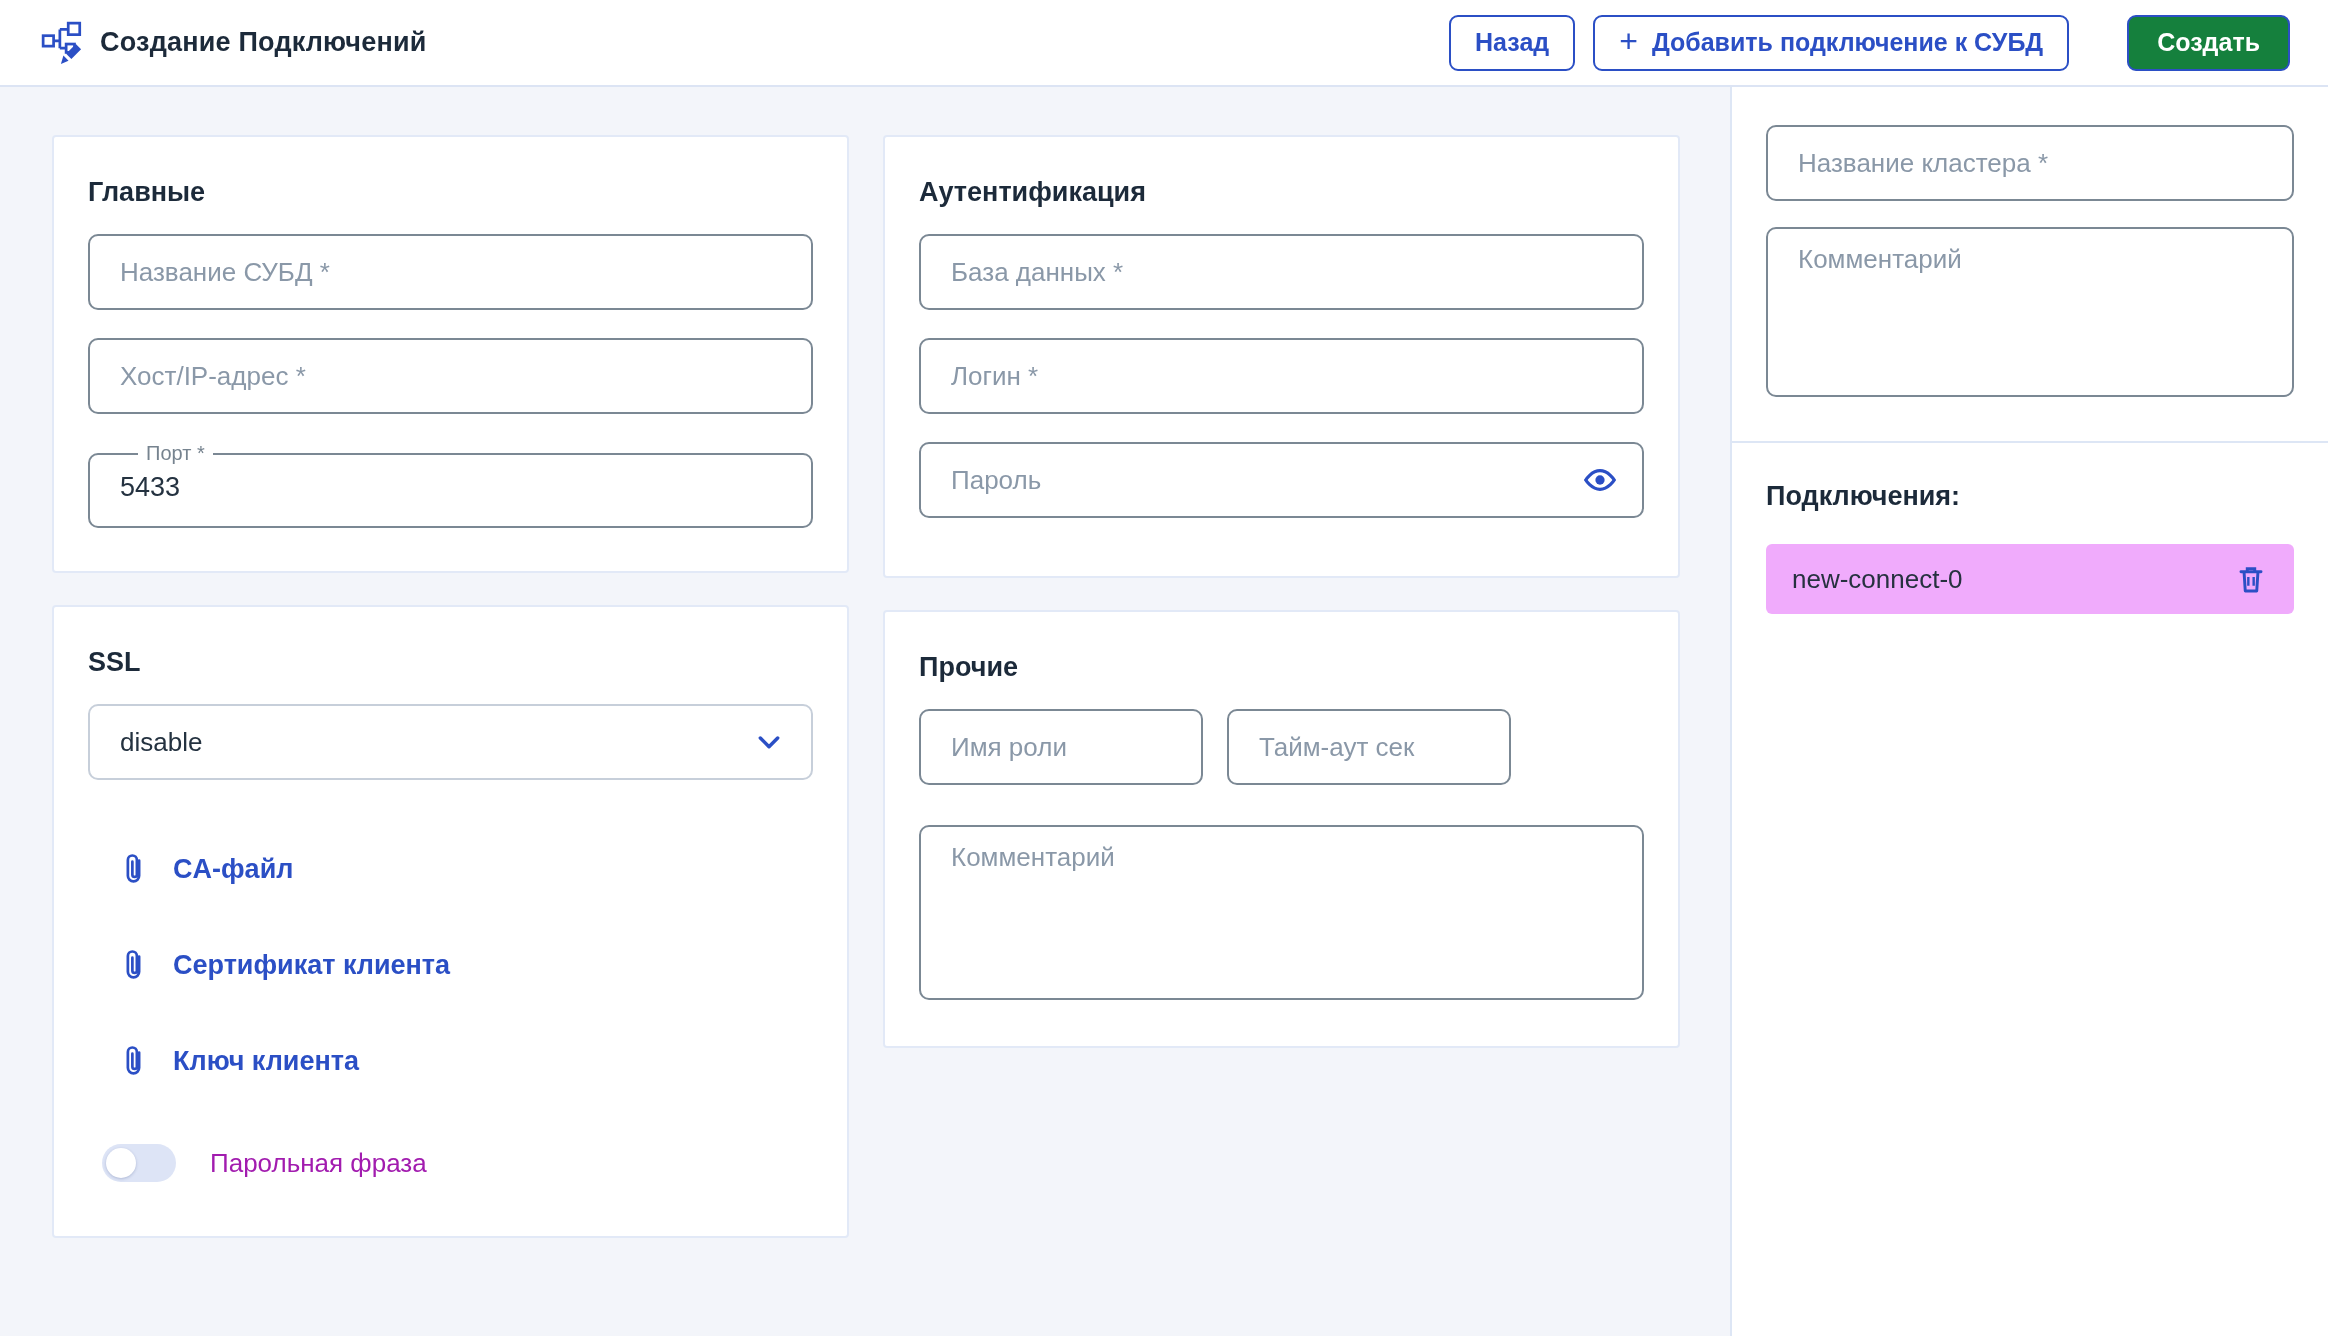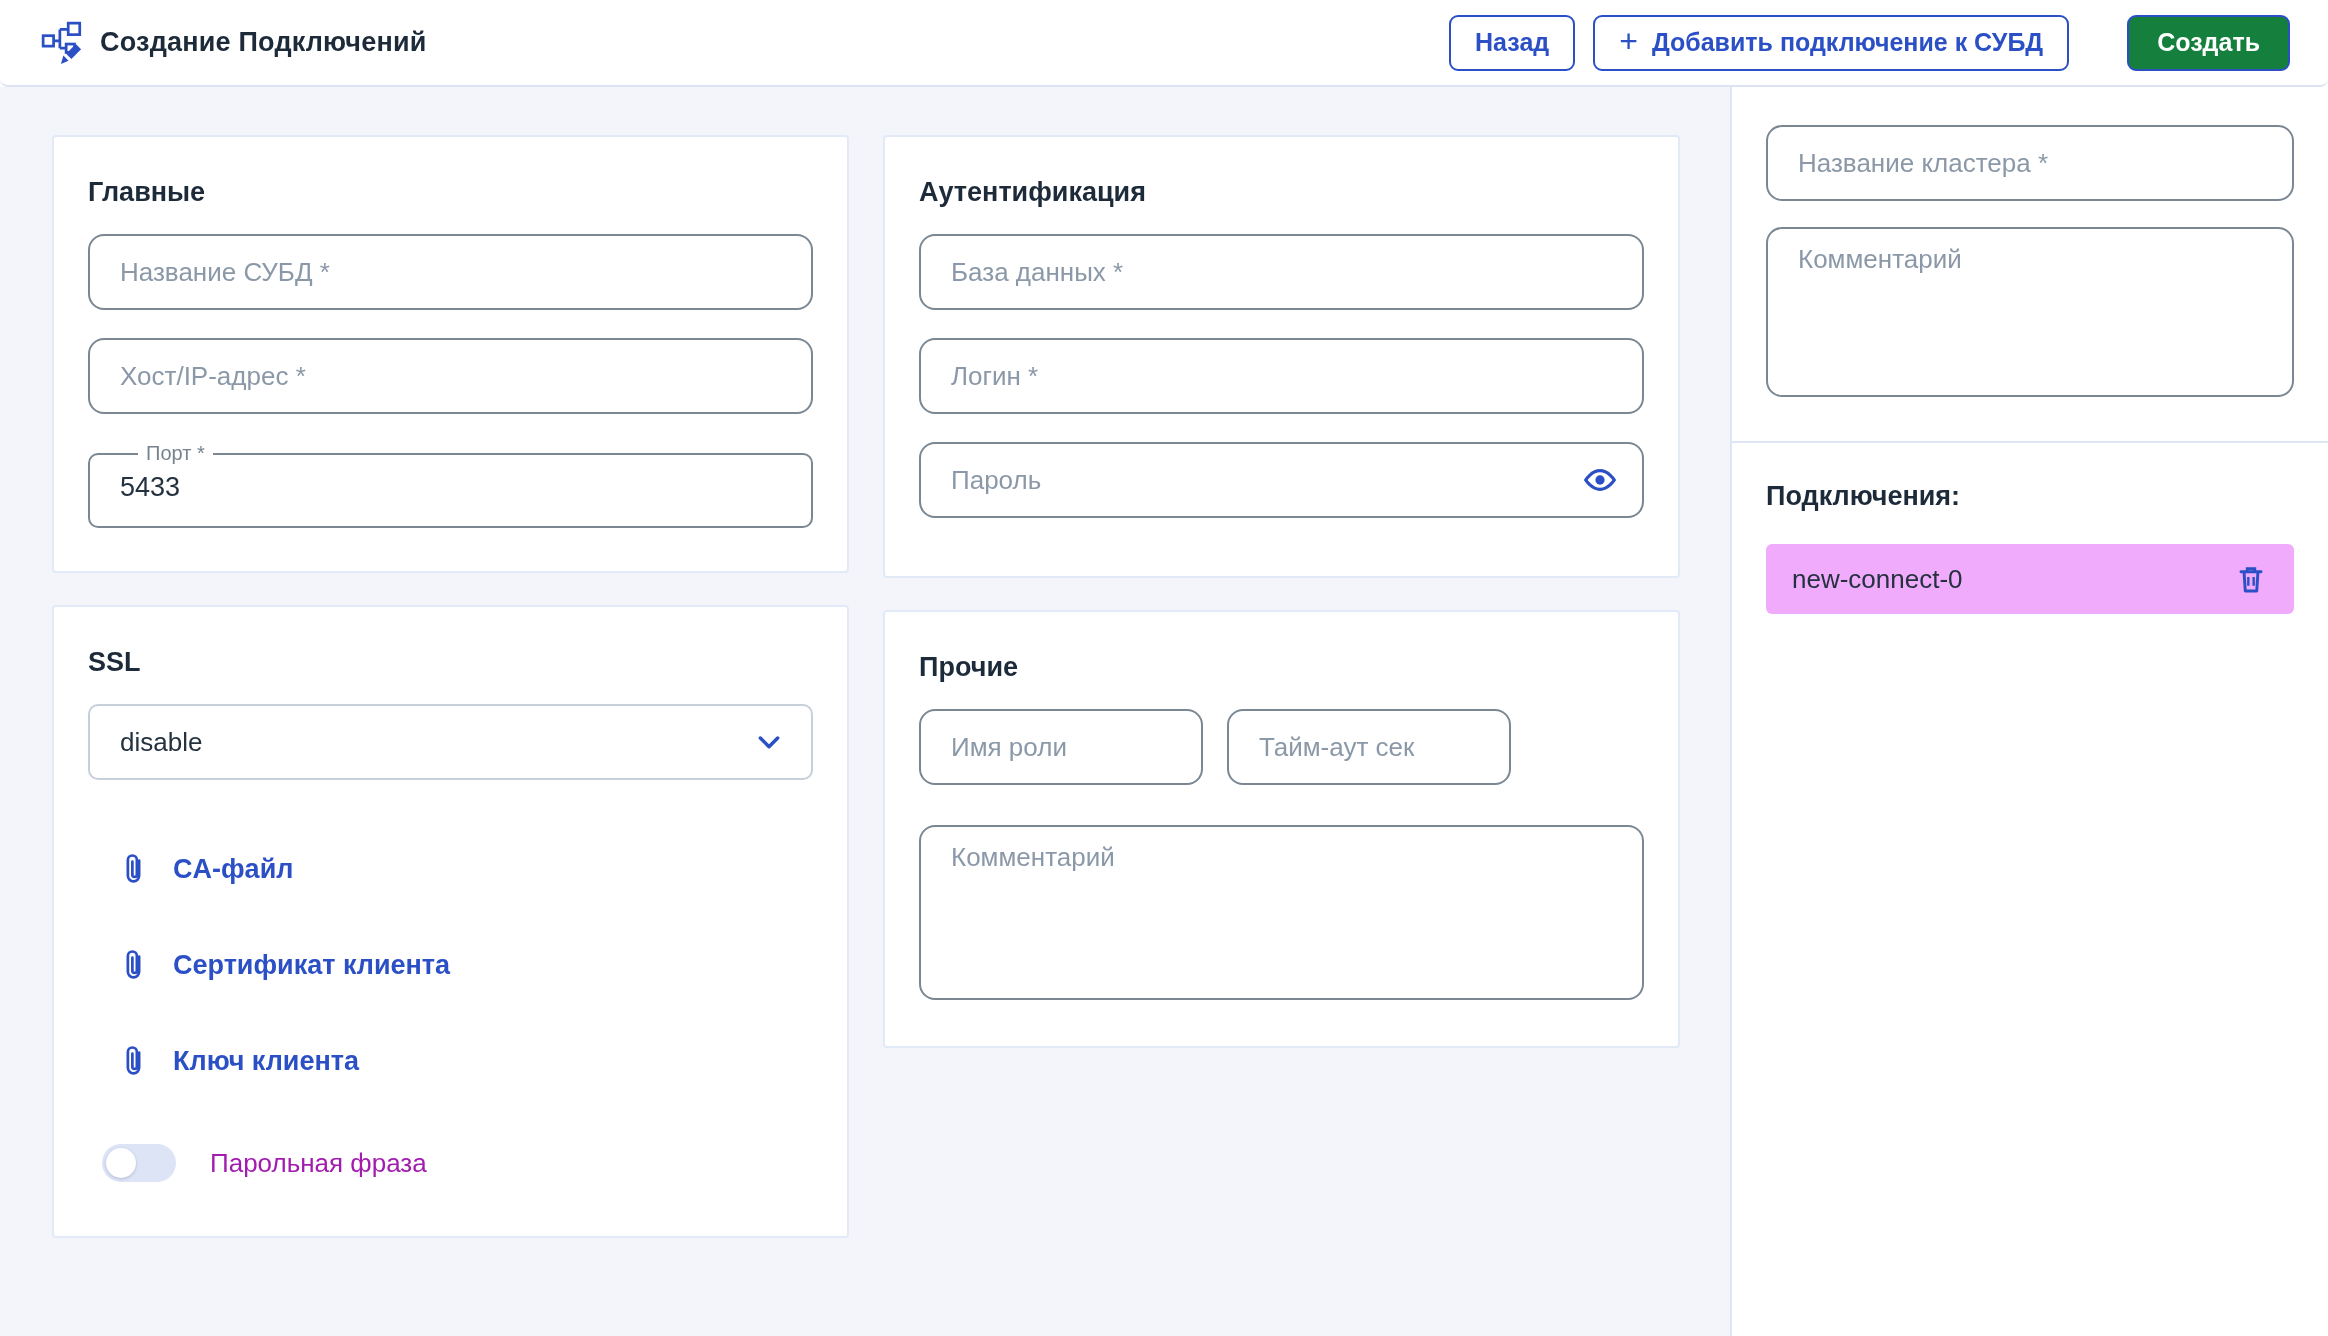--- a/index.html
+++ b/index.html
@@ -9,21 +9,20 @@
     background: #ffffff;
     color: #1c2a3a;
   }
 
   
   .header {
     height: 87px; background: #ffffff;
     border-bottom: 2px solid #dce4f4;
     display: flex; align-items: center;
     padding: 0 38px 0 40px;
-    border-radius: 8px;
   }
   .header-icon { width: 46px; height: 46px; margin-right: 14px; flex: 0 0 auto; }
   .page-title { font-size: 27px; font-weight: 700; letter-spacing: .2px; }
   .header-actions { margin-left: auto; display: flex; align-items: center; gap: 18px; }
   .btn {
     height: 56px; border-radius: 9px; font-size: 25px; font-weight: 600;
     display: flex; align-items: center; justify-content: center;
     cursor: pointer; white-space: nowrap;
     font-family: "Liberation Sans", sans-serif;
   }
@@ -41,21 +40,21 @@
   .col { display: flex; flex-direction: column; gap: 32px; width: 797px; flex: 0 0 auto; }
 
   .card {
     background: #ffffff; border: 2px solid #e2e9f7; border-radius: 4px;
     padding: 40px 34px;
   }
   .card-title { font-size: 27px; font-weight: 700; margin-bottom: 26px; color: #1c2a3a; }
 
   
   .text-input, .text-area {
-    width: 100%; border: 2px solid #7b8894; border-radius: 16px;
+    width: 100%; border: 2px solid #7b8894; border-radius: 10px;
     font-size: 26px; color: #4d7c0f; background: #ffffff;
     font-family: "Liberation Sans", sans-serif; outline: none;
   }
   .text-input { height: 76px; padding: 0 30px; }
   .text-input::placeholder, .text-area::placeholder { color: #8a98a8; opacity: 1; }
   .text-area { resize: none; padding: 15px 30px; }
   .field { margin-bottom: 28px; }
   .field:last-child { margin-bottom: 17px; }
 
   .input-wrap { position: relative; }

